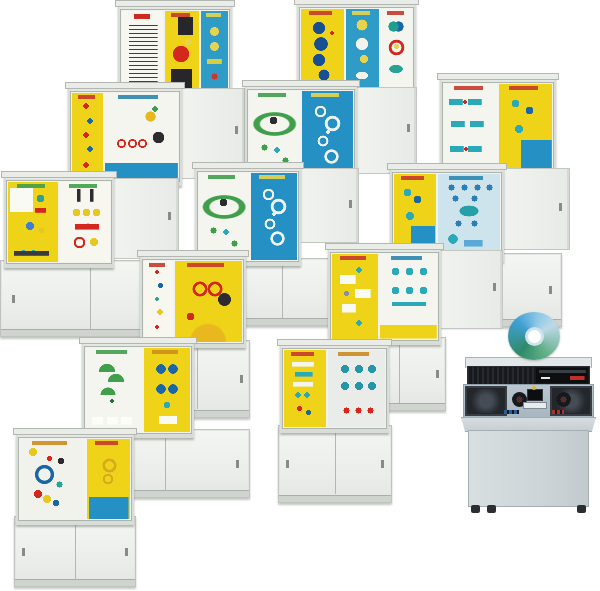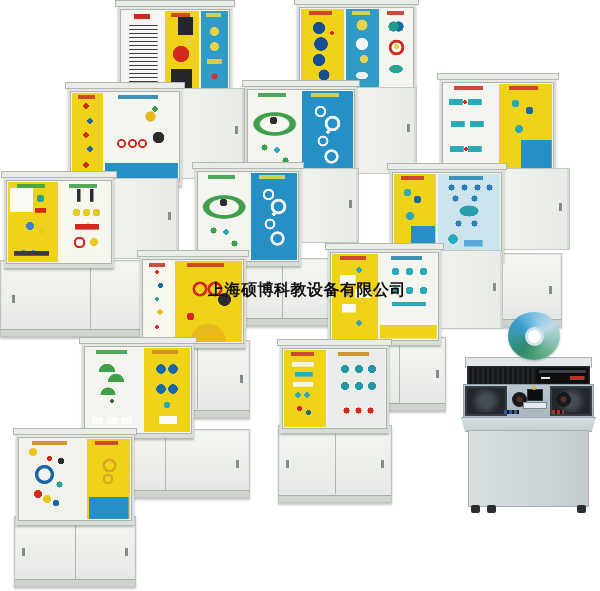--- a/index.html
+++ b/index.html
@@ -452,14 +452,13 @@
     </div>
     <div class="c-apron"></div>
     <div class="c-body"></div>
     <div class="c-foot f1"></div>
     <div class="c-foot f2"></div>
     <div class="c-foot f3"></div>
   </div>
 
   <div class="disc" id="disc" style="left: 508px; top: 312px; width: 52px; height: 48px;"></div>
 
-  <div class="watermark" id="watermark" style="left: 208px; top: 280px; font-size: 16px; color: rgb(13, 13, 13);">上海硕博科教设备有限公司</div>
 </div>
 
 </body></html>

